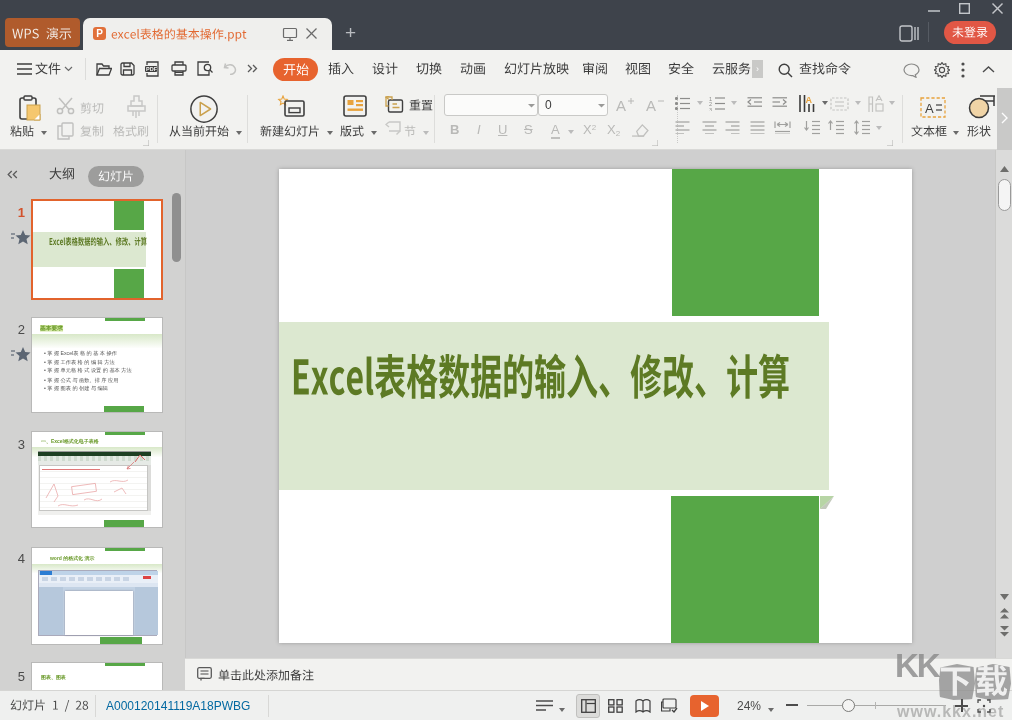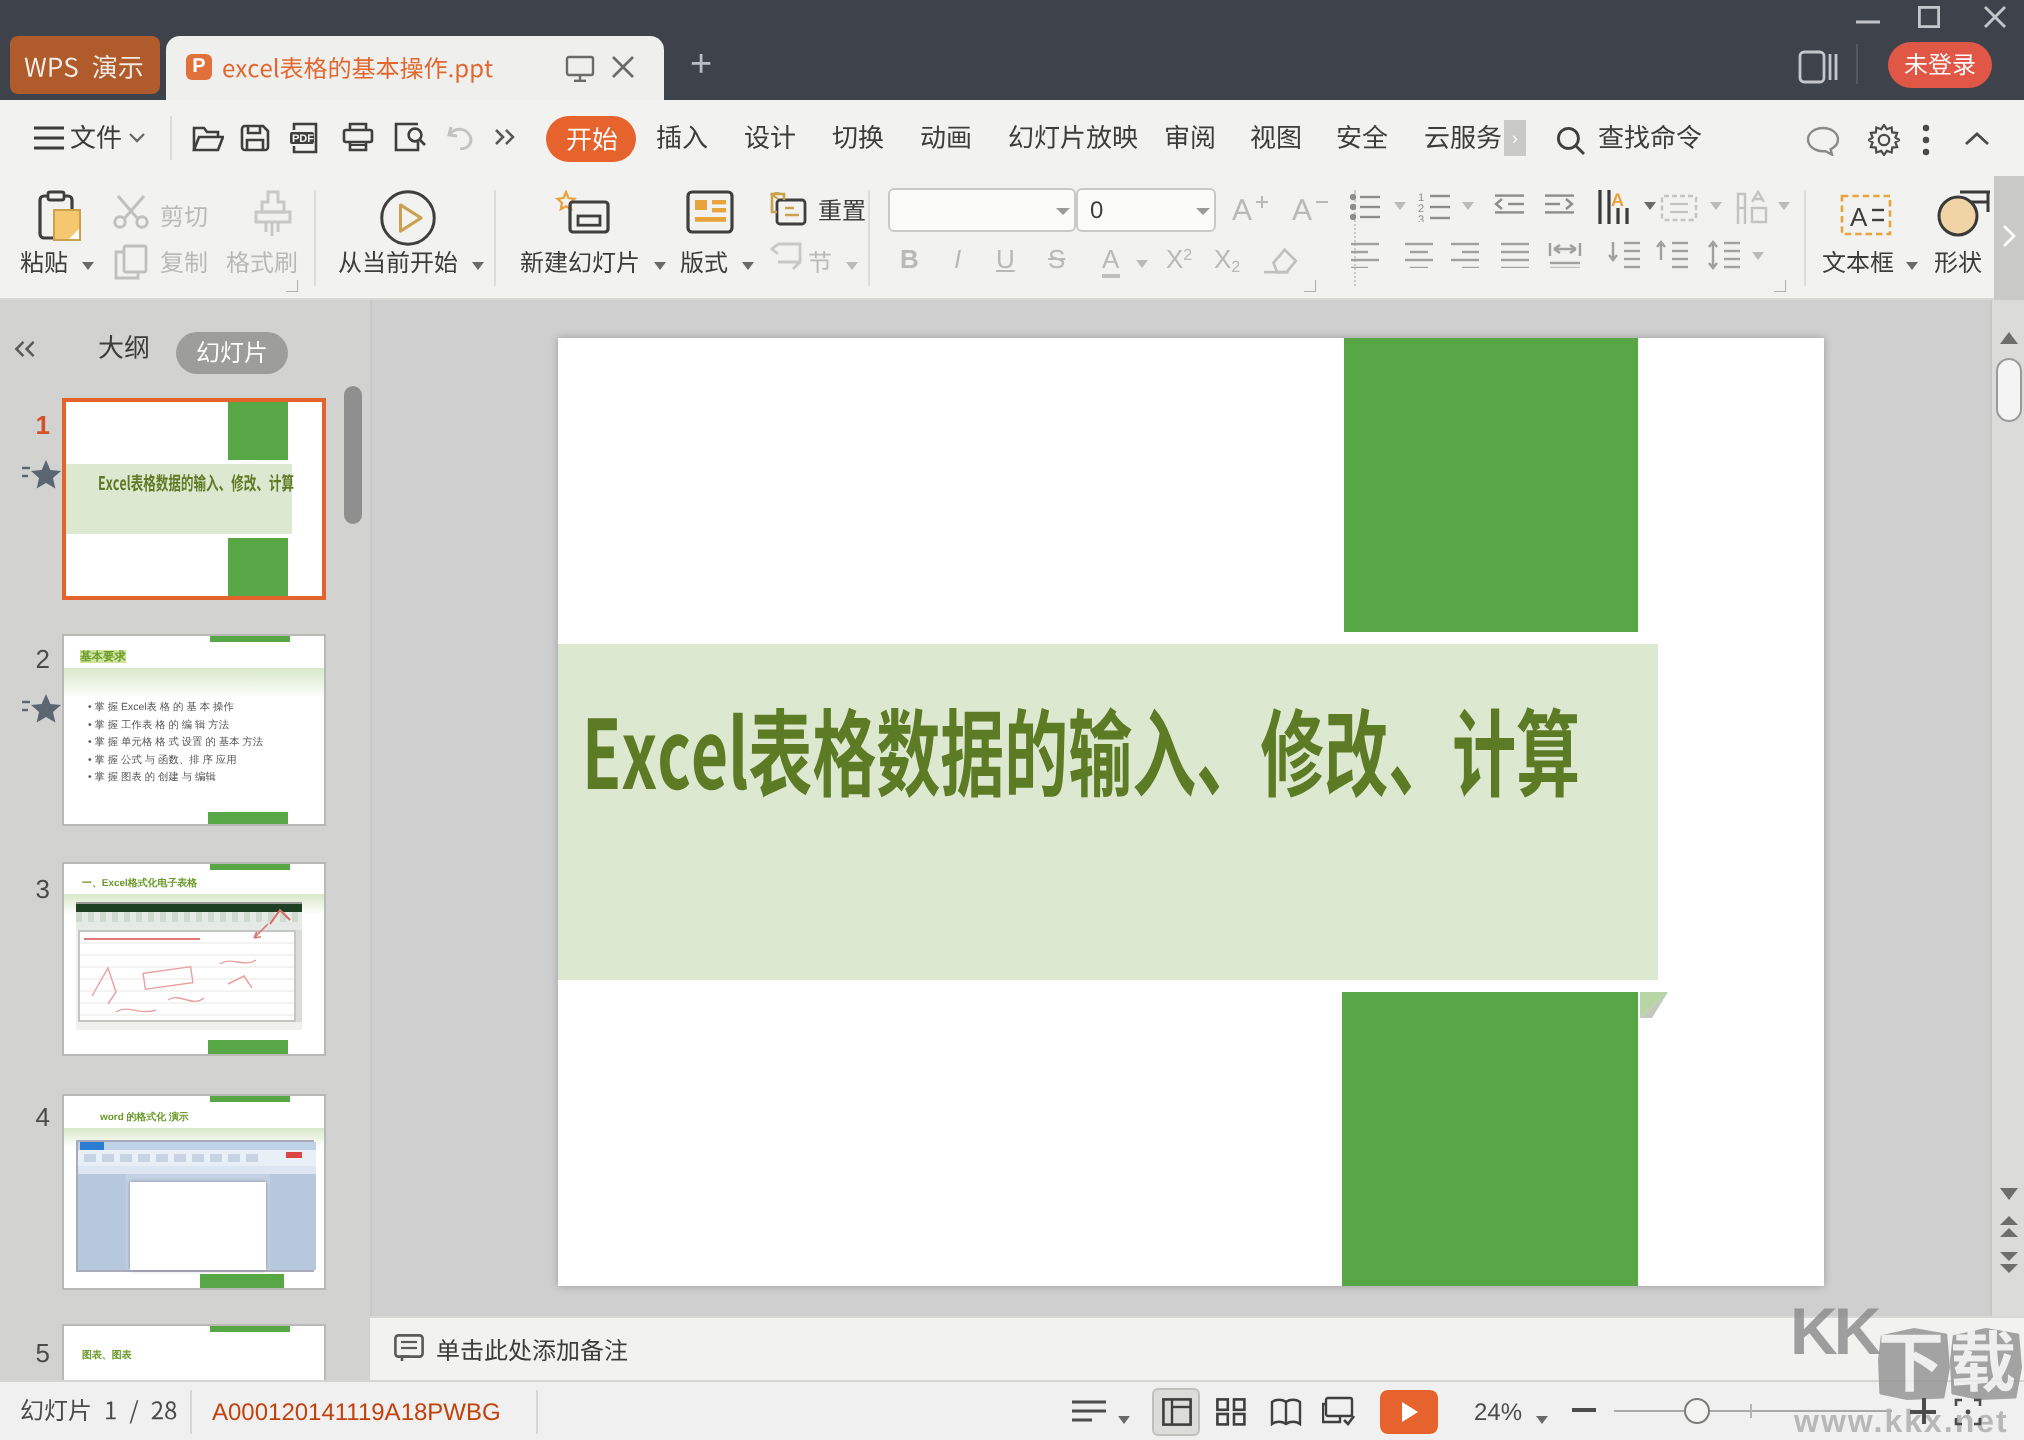--- a/index.html
+++ b/index.html
@@ -939,21 +939,21 @@
             <path transform="translate(1000,0)" d="M100 635C95 556 80 452 56 390L114 366C140 438 154 547 157 628ZM380 651C364 589 332 499 307 443L353 422C382 474 415 558 444 626ZM219 835V515C219 328 203 128 43 -25C60 -36 86 -63 97 -80C184 3 233 100 260 201C304 153 364 85 390 49L440 107C415 136 312 244 276 276C289 355 292 436 292 515V835ZM444 758V685H707V30C707 12 700 6 680 5C658 4 586 4 512 7C524 -15 538 -52 543 -74C638 -74 700 -73 737 -60C773 -47 786 -21 786 30V685H961V758Z"></path>
             <path transform="translate(2000,0)" d="M180 814V481C180 304 166 119 38 -23C57 -36 84 -64 97 -82C189 19 230 141 246 267H668V-80H749V344H254C257 390 258 435 258 481V504H903V581H621V839H542V581H258V814Z"></path>
             <path transform="translate(3500,0)" d="M88 0H490V76H343V733H273C233 710 186 693 121 681V623H252V76H88Z"></path>
             <path transform="translate(4555,0)" d="M11 -179H78L377 794H311Z"></path>
             <path transform="translate(5447,0)" d="M44 0H505V79H302C265 79 220 75 182 72C354 235 470 384 470 531C470 661 387 746 256 746C163 746 99 704 40 639L93 587C134 636 185 672 245 672C336 672 380 611 380 527C380 401 274 255 44 54Z"></path>
             <path transform="translate(6002,0)" d="M280 -13C417 -13 509 70 509 176C509 277 450 332 386 369V374C429 408 483 474 483 551C483 664 407 744 282 744C168 744 81 669 81 558C81 481 127 426 180 389V385C113 349 46 280 46 182C46 69 144 -13 280 -13ZM330 398C243 432 164 471 164 558C164 629 213 676 281 676C359 676 405 619 405 546C405 492 379 442 330 398ZM281 55C193 55 127 112 127 190C127 260 169 318 228 356C332 314 422 278 422 179C422 106 366 55 281 55Z"></path>
           </g>
         </g>
       </svg>
     <div class="abs" style="left:95px; top:4px; width:1px; height:22px; background:#d8d8d6;"></div>
-    <div class="st" style="left:106px; color:#c2410c;">A000120141119A18PWBG</div>
+    <div class="st" style="left:106px; color:#0369a1;">A000120141119A18PWBG</div>
     <div class="abs" style="left:268px; top:4px; width:1px; height:22px; background:#d8d8d6;"></div>
 
     <svg class="abs" style="left:536px; top:9px;" width="17" height="12" viewBox="0 0 17 12">
         <g stroke="#4c4c4c" stroke-width="1.5">
           <line x1="0" y1="1" x2="17" y2="1"></line>
           <line x1="0" y1="5.5" x2="17" y2="5.5"></line>
           <line x1="0" y1="10" x2="10" y2="10"></line>
         </g>
       </svg>
     <span class="caret abs" style="left:556px; top:17px;"></span>

